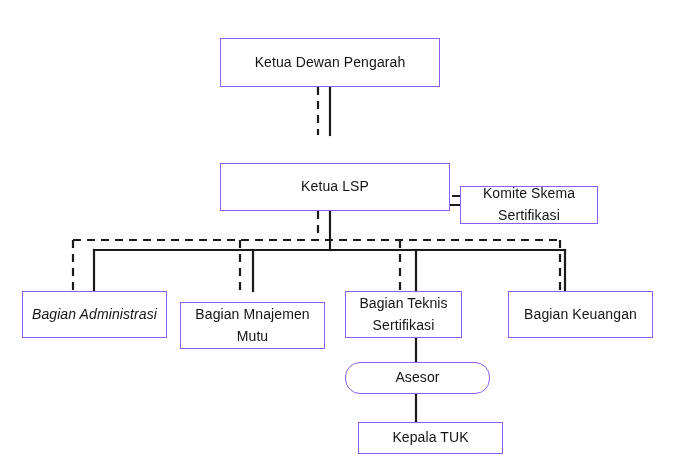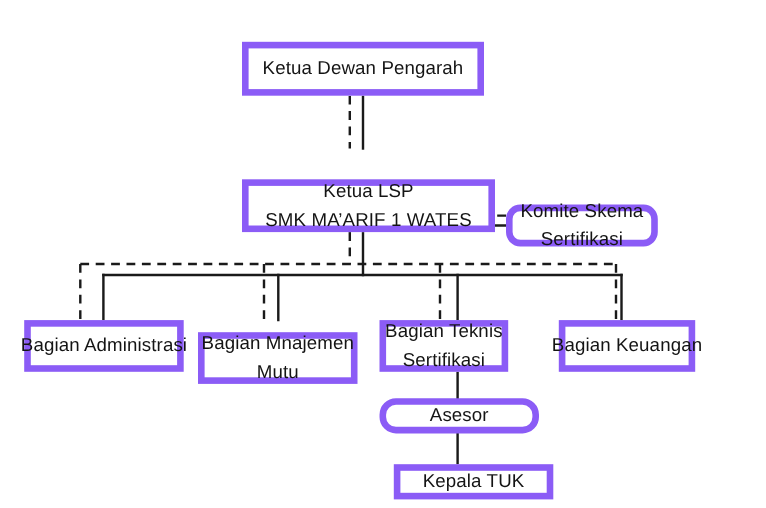--- a/index.html
+++ b/index.html
@@ -20,29 +20,29 @@
   #org-svg {
     position: absolute;
     left: 0;
     top: 0;
     width: 696px;
     height: 462px;
   }
   .node-box {
     position: absolute;
     box-sizing: border-box;
-    border: 6px solid #8b5cf6;
+    border: 1px solid #8b5cf6;
     background: #ffffff;
     display: flex;
     flex-direction: column;
     align-items: center;
     justify-content: center;
     text-align: center;
     color: #141414;
-    font-size: 17px;
+    font-size: 14px;
     line-height: 1.55;
     letter-spacing: 0.1px;
     z-index: 5;
   }
   .node-line {
     display: block;
     white-space: nowrap;
   }
 </style>
 </head>
@@ -75,38 +75,37 @@
         <path d="M 560 240 L 560 291"></path>
       </g>
   </svg>
 
   <div id="node-layer">
       <div class="node-box" style="left: 220px; top: 38px; width: 220px; height: 49px;">
         <span class="node-line">Ketua Dewan Pengarah</span>
       </div>
       <div class="node-box" style="left: 220px; top: 135px; width: 230px; height: 48px; margin-top: 28px;">
         <span class="node-line">Ketua LSP</span>
-        <span class="node-line">SMK MA’ARIF 1 WATES</span>
       </div>
-      <div class="node-box" style="left: 460px; top: 186px; width: 138px; height: 38px; border-radius: 13px;">
+      <div class="node-box" style="left: 460px; top: 186px; width: 138px; height: 38px;">
         <span class="node-line">Komite Skema</span>
         <span class="node-line">Sertifikasi</span>
       </div>
-      <div class="node-box" style="left: 22px; top: 291px; width: 145px; height: 47px;">
+      <div class="node-box" style="left: 22px; top: 291px; width: 145px; height: 47px; font-style: italic;">
         <span class="node-line">Bagian Administrasi</span>
       </div>
       <div class="node-box" style="left: 180px; top: 302px; width: 145px; height: 47px;">
         <span class="node-line">Bagian Mnajemen</span>
         <span class="node-line">Mutu</span>
       </div>
       <div class="node-box" style="left: 345px; top: 291px; width: 117px; height: 47px;">
         <span class="node-line">Bagian Teknis</span>
         <span class="node-line">Sertifikasi</span>
       </div>
-      <div class="node-box" style="left: 508px; top: 291px; width: 124px; height: 47px; align-items: center;">
+      <div class="node-box" style="left: 508px; top: 291px; width: 145px; height: 47px; align-items: center;">
         <span class="node-line">Bagian Keuangan</span>
       </div>
       <div class="node-box" style="left: 345px; top: 362px; width: 145px; height: 32px; border-radius: 15px;">
         <span class="node-line">Asesor</span>
       </div>
       <div class="node-box" style="left: 358px; top: 422px; width: 145px; height: 32px;">
         <span class="node-line">Kepala TUK</span>
       </div>
     </div>
 

